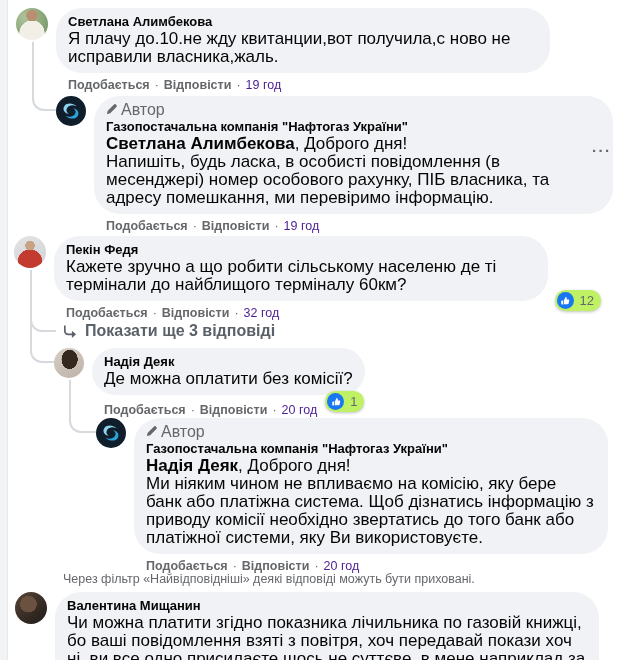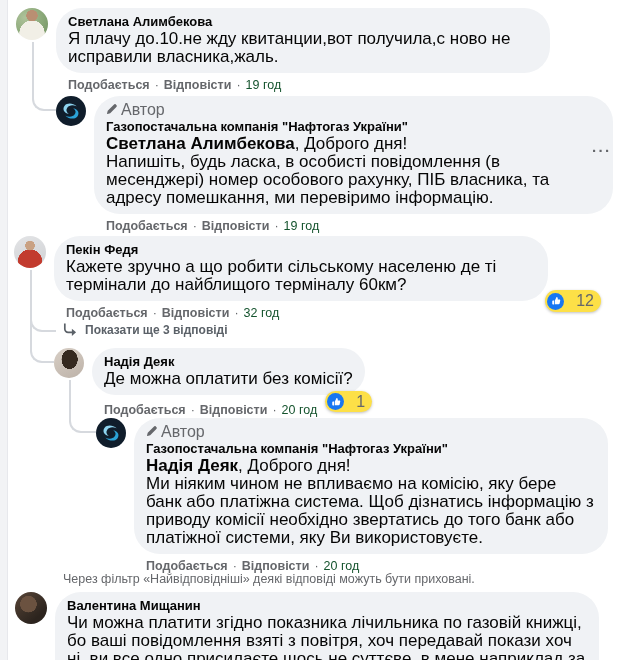--- a/index.html
+++ b/index.html
@@ -45,33 +45,33 @@
   .w520 { max-width:520px; }
 
   .author-badge { display:flex; align-items:center; gap:4px; height:13px; margin:1px 0 3px;
                   font-size:16px; color:#65676b; }
   .author-badge svg { width:11px; height:11px; }
 
   .actions { margin:4px 0 0 12px; font-size:12.5px; color:#65676b; line-height:16px;
              display:flex; align-items:center; }
   .alink { font-weight:700; color:#65676b; cursor:pointer; }
   .dot { margin:0 5px; color:#65676b; }
-  .time { color:#14532d; }
+  .time { color:#4c1d95; }
 
   .mention { font-weight:700; }
 
   .show-more { position:absolute; display:flex; align-items:center; gap:8px;
-               font-size:12px; font-weight:600; color:#5b6168; cursor:pointer; }
+               font-size:16px; font-weight:600; color:#5b6168; cursor:pointer; }
   .show-more svg { width:15px; height:15px; }
 
   .filter-note { position:absolute; font-size:12.5px; color:#65676b; }
 
-  .like-badge { display:inline-flex; align-items:center; background:#fde047; border-radius:11px;
-                padding:2px 7px 2px 2px; gap:12px; box-shadow:0 1px 3px rgba(0,0,0,.25);
-                font-size:16px; color:#65676b; }
+  .like-badge { display:inline-flex; align-items:center; background:#bef264; border-radius:11px;
+                padding:2px 7px 2px 2px; gap:6px; box-shadow:0 1px 3px rgba(0,0,0,.25);
+                font-size:13px; color:#65676b; }
   .like-badge.abs { position:absolute; }
   .thumb { width:17px; height:17px; border-radius:50%; background:#1877f2;
            display:flex; align-items:center; justify-content:center; }
   .thumb svg { width:10px; height:10px; }
   .badge-inline { position:relative; top:-8px; margin-left:8px; }
 
   .more-menu { position:absolute; font-size:15px; font-weight:700; color:#65676b;
                letter-spacing:1.5px; cursor:pointer; line-height:10px; }
 </style>
 </head>

